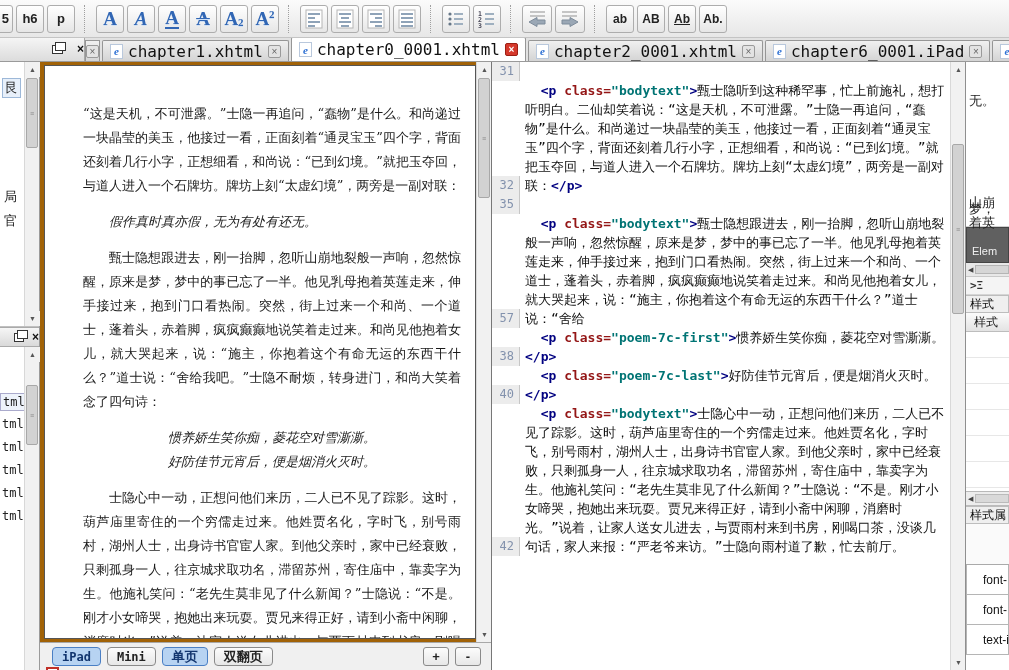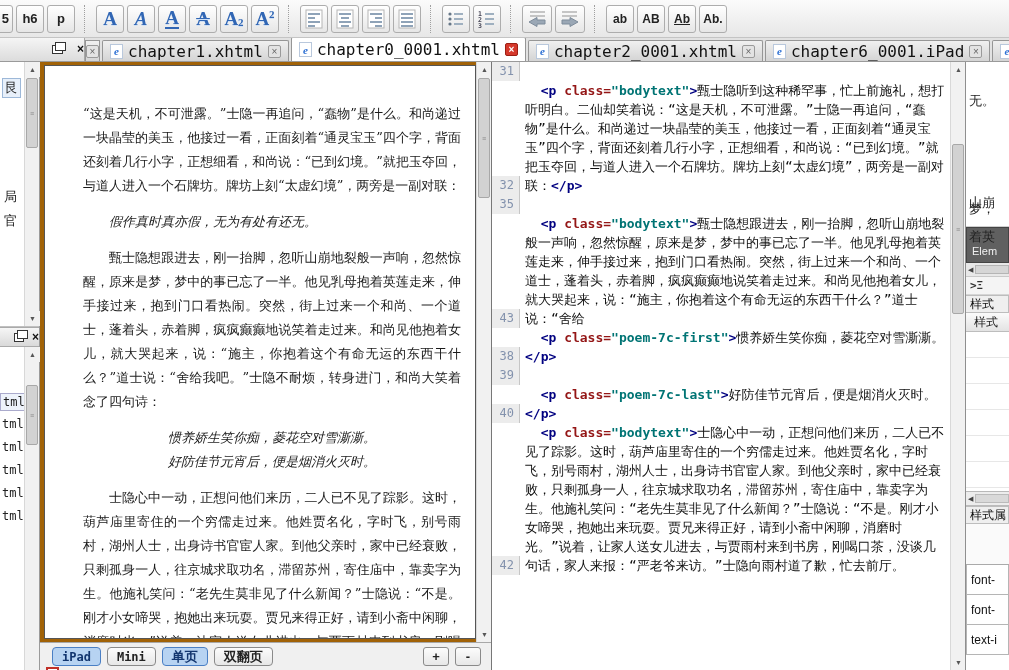--- a/index.html
+++ b/index.html
@@ -132,21 +132,21 @@
   .rp-col { height:19px; flex:0 0 19px; background:linear-gradient(#fbfbfb,#e3e3e3); border-bottom:1px solid #bdbdbd;
     font-size:12px; color:#222; display:flex; align-items:center; padding-left:8px; white-space:nowrap;}
   .rp-table { height:160px; flex:0 0 160px; background:#fff; border-bottom:1px solid #b9b9b9; }
   .rp-row { height:26px; border-bottom:1px solid #e7e7e7; }
   .rp-hscroll { height:14px; flex:0 0 14px; background:#ededed; border-bottom:1px solid #bbb;
     display:flex; align-items:center; font-size:7px; color:#444; padding-left:2px; gap:2px;}
   .rp-hscroll .track { flex:1; height:9px; background:#d9d9d9; border:1px solid #bbb; }
   .rp-filler { height:40px; flex:0 0 40px; background:#fafafa; }
   .rp-props { flex:1; background:#fff; border-top:1px solid #aaa; }
   .rp-prop { height:30px; border:1px solid #b5b5b5; border-top:none; display:flex; align-items:center;
-    padding-left:4px; font-size:12px; color:#111; white-space:nowrap; }
+    padding-left:16px; font-size:12px; color:#111; white-space:nowrap; }
 </style>
 </head>
 <body>
 
 <div class="app">
 
   <div class="toolbar">
     <button class="tbtn clip">
         <span>5</span>
       </button>
@@ -401,30 +401,26 @@
           </div>
           <div class="cl">
             <div class="cl-n">32</div>
             <div class="cl-c"><span>  </span><span class="c-tg">&lt;p </span><span class="c-at">class=</span><span class="c-av">"bodytext"</span><span class="c-tg">&gt;</span><span>甄士隐听到这种稀罕事，忙上前施礼，想打听明白。二仙却笑着说：“这是天机，不可泄露。”士隐一再追问，“蠢物”是什么。和尚递过一块晶莹的美玉，他接过一看，正面刻着“通灵宝玉”四个字，背面还刻着几行小字，正想细看，和尚说：“已到幻境。”就把玉夺回，与道人进入一个石牌坊。牌坊上刻“太虚幻境”，两旁是一副对联：</span><span class="c-tg">&lt;/p&gt;</span></div>
           </div>
           <div class="cl">
             <div class="cl-n">35</div>
             <div class="cl-c"></div>
           </div>
           <div class="cl">
-            <div class="cl-n">43</div>
+            <div class="cl-n">57</div>
             <div class="cl-c"><span>  </span><span class="c-tg">&lt;p </span><span class="c-at">class=</span><span class="c-av">"bodytext"</span><span class="c-tg">&gt;</span><span>甄士隐想跟进去，刚一抬脚，忽听山崩地裂般一声响，忽然惊醒，原来是梦，梦中的事已忘了一半。他见乳母抱着英莲走来，伸手接过来，抱到门口看热闹。突然，街上过来一个和尚、一个道士，蓬着头，赤着脚，疯疯癫癫地说笑着走过来。和尚见他抱着女儿，就大哭起来，说：“施主，你抱着这个有命无运的东西干什么？”道士说：“舍给</span></div>
           </div>
           <div class="cl">
             <div class="cl-n">38</div>
             <div class="cl-c"><span>  </span><span class="c-tg">&lt;p </span><span class="c-at">class=</span><span class="c-av">"poem-7c-first"</span><span class="c-tg">&gt;</span><span>惯养娇生笑你痴，菱花空对雪澌澌。</span><span class="c-tg">&lt;/p&gt;</span></div>
-          </div>
-          <div class="cl">
-            <div class="cl-n">39</div>
-            <div class="cl-c"></div>
           </div>
           <div class="cl">
             <div class="cl-n">40</div>
             <div class="cl-c"><span>  </span><span class="c-tg">&lt;p </span><span class="c-at">class=</span><span class="c-av">"poem-7c-last"</span><span class="c-tg">&gt;</span><span>好防佳节元宵后，便是烟消火灭时。</span><span class="c-tg">&lt;/p&gt;</span></div>
           </div>
           <div class="cl">
             <div class="cl-n">42</div>
             <div class="cl-c"><span>  </span><span class="c-tg">&lt;p </span><span class="c-at">class=</span><span class="c-av">"bodytext"</span><span class="c-tg">&gt;</span><span>士隐心中一动，正想问他们来历，二人已不见了踪影。这时，葫芦庙里寄住的一个穷儒走过来。他姓贾名化，字时飞，别号雨村，湖州人士，出身诗书官宦人家。到他父亲时，家中已经衰败，只剩孤身一人，往京城求取功名，滞留苏州，寄住庙中，靠卖字为生。他施礼笑问：“老先生莫非见了什么新闻？”士隐说：“不是。刚才小女啼哭，抱她出来玩耍。贾兄来得正好，请到小斋中闲聊，消磨时光。”说着，让家人送女儿进去，与贾雨村来到书房，刚喝口茶，没谈几句话，家人来报：“严老爷来访。”士隐向雨村道了歉，忙去前厅。</span></div>
           </div>
         </div>
@@ -433,21 +429,21 @@
         <span class="sb-thumb">≡</span>
         <span class="sb-btn down">▼</span>
       </div>
     </div>
 
     <div class="right-sidebar">
       <div class="rp-preview">
           <span class="rp-frag" style="top: 30px;">无。</span>
           <span class="rp-frag" style="top: 132px;">山崩</span>
           <span class="rp-frag" style="top: 138px;">梦，</span>
-          <span class="rp-frag" style="top: 166px;">着英</span>
+          <span class="rp-frag" style="top: 152px;">着英</span>
         </div>
       <button class="rp-elem">Elem</button>
       <div class="rp-slider">
           <span>◀</span>
           <span class="track"></span>
         </div>
       <div class="rp-prompt">&gt;Ξ</div>
       <div class="rp-h">样式</div>
       <div class="rp-col">样式</div>
       <div class="rp-table">

